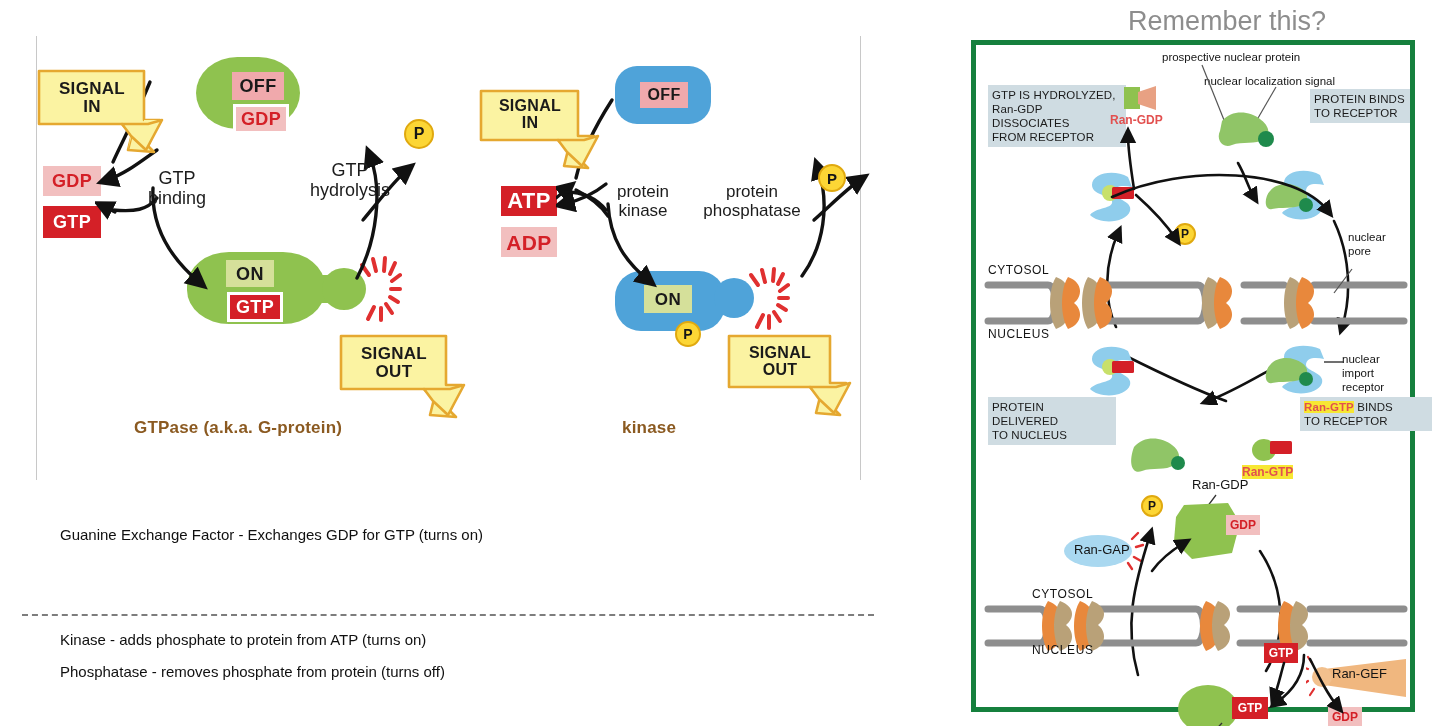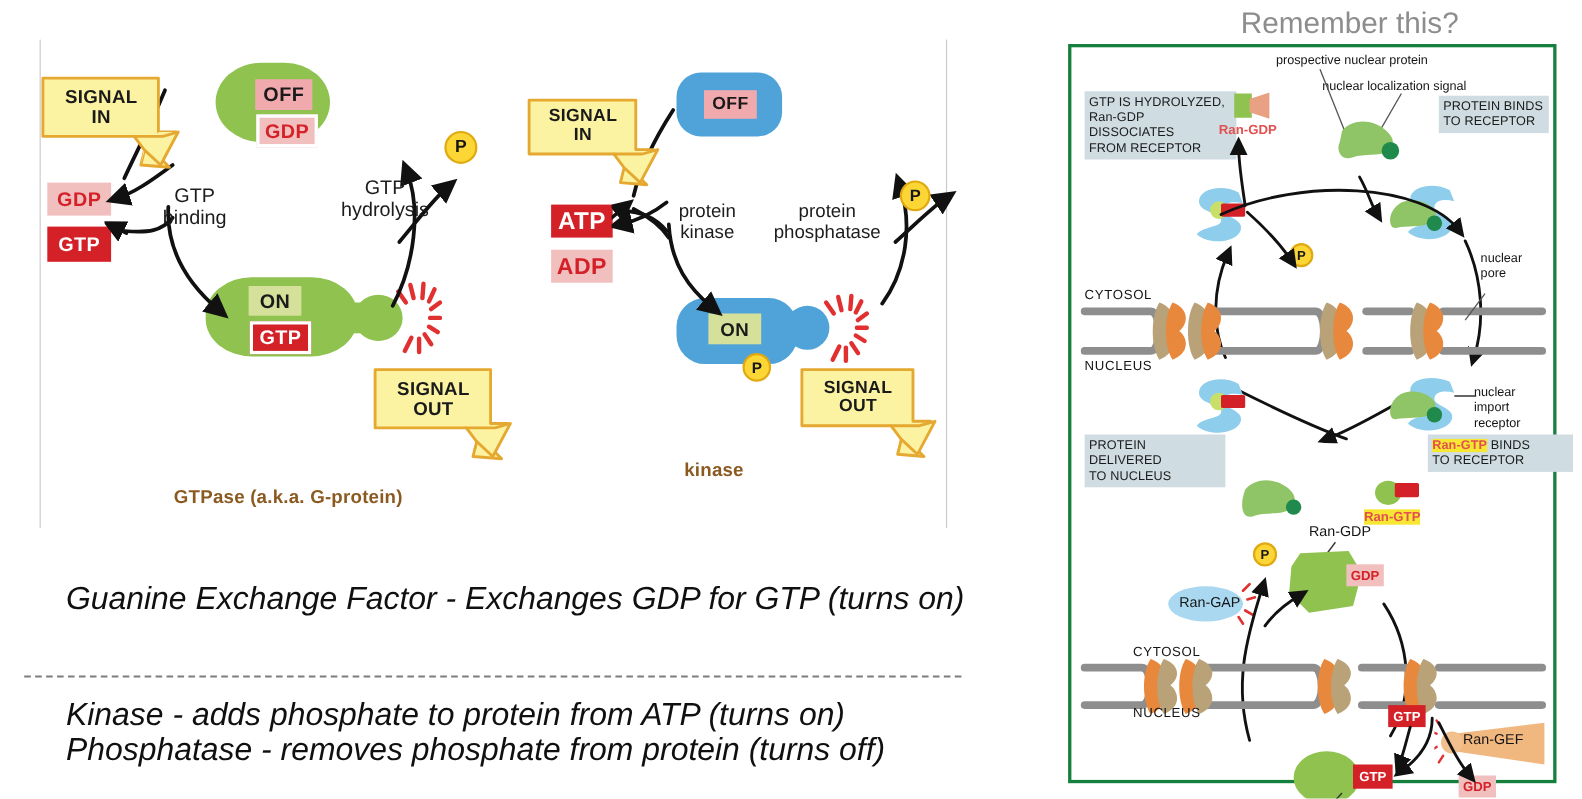--- a/index.html
+++ b/index.html
@@ -81,42 +81,41 @@
   .panel-title {
     position: absolute;
     font-size: 17px; font-weight: bold; color: #8b5a21;
     letter-spacing: .2px;
     white-space: nowrap;
   }
 
   
   .explain {
     position: absolute;
-    font-size: 29px;
+    font-size: 15px;
     color: #101010;
     line-height: 1.38;
     white-space: nowrap;
-    font-style: italic;
   }
   .dashline {
     position: absolute;
     border-top: 2px dashed #7d7d7d;
     height: 0;
   }
 
   
   #remember-title {
     position: absolute;
     font-size: 27px;
     color: #8d8d8d;
     white-space: nowrap;
   }
   #ran-frame {
     position: absolute;
-    border: 3px solid #15803d;
+    border: 5px solid #15803d;
     background: #ffffff;
   }
   .ran-note {
     position: absolute;
     background: #cfdce2;
     color: #1b1b1b;
     font-size: 11.5px;
     line-height: 1.22;
     padding: 3px 4px 3px 4px;
     letter-spacing: .1px;
@@ -229,21 +228,21 @@
     <svg width="130" height="100" viewBox="0 0 130 100">
       <path d="M3,3 L108,3 L108,52 L124,52 L112,78 L118,84 L92,82 L96,66 L86,56 L3,56 Z" fill="#fbf3a2" stroke="#e5a830" stroke-width="2.6" stroke-linejoin="round"></path>
       <path d="M86,56 L112,56 L126,52 L110,82 L95,68 Z" fill="#fbf3a2" stroke="#e5a830" stroke-width="2.6" stroke-linejoin="round"></path>
     </svg>
     <div class="flagtext" style="left:10px; top:12px; width:92px;">
       <div>SIGNAL</div>
       <div>OUT</div>
     </div>
   </div>
 
-  <div class="panel-title" style="left:134px; top:442px;margin-left:24px;">GTPase (a.k.a. G-protein)</div>
+  <div class="panel-title" style="left:134px; top:418px;">GTPase (a.k.a. G-protein)</div>
 
   <div class="blob-off-blue" style="left:615px; top:66px; width:96px; height:58px;"></div>
   <div class="badge badge-off" style="left:640px; top:82px; width:48px; height:26px; font-size:16px;">OFF</div>
 
   <div class="blob-on-body blue" style="left:615px; top:271px; width:110px; height:60px;"></div>
   <div class="blob-on-neck blue" style="left:706px; top:283px; width:26px; height:32px;"></div>
   <div class="blob-on-bump blue" style="left:714px; top:278px; width:40px; height:40px;"></div>
   <div class="badge badge-on" style="left:644px; top:285px; width:48px; height:28px; font-size:17px;">ON</div>
   <div class="pcircle" style="left:675px; top:321px; width:26px; height:26px; font-size:14px;">P</div>
 

